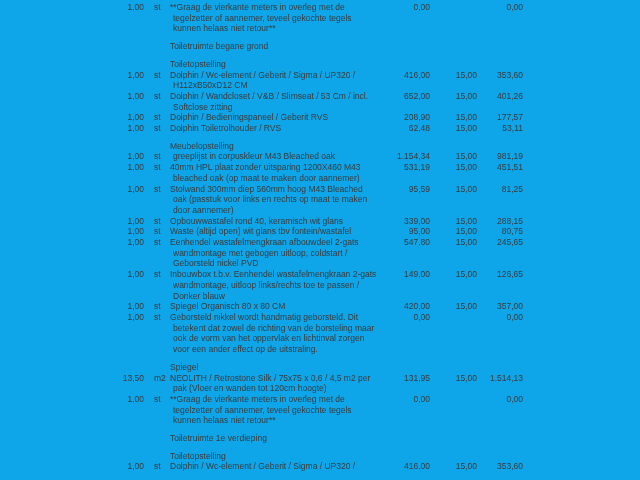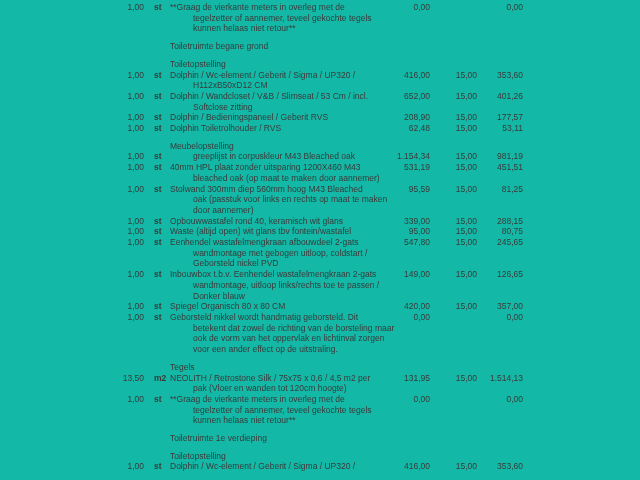--- a/index.html
+++ b/index.html
@@ -13,40 +13,40 @@
     background: #fffefd;
     font-family: "Liberation Sans", sans-serif;
     font-size: 8.5px;
     color: #3a3a3a;
   }
   .page {
     box-sizing: border-box;
     width: 640px;
     height: 480px;
     padding: 2px 0 0 100px;
-    background: #14b8a6;
+    background: #0ea5e9;
   }
   .row {
     display: grid;
     grid-template-columns: 44px 10px 16px 222px 38px 47px 46px;
     line-height: 10.7px;
     white-space: nowrap;
   }
   .row.section-row {
     margin-top: 7px;
   }
   .c-qty   { text-align: right; }
   .c-gap   { }
-  .c-unit  { text-align: left; font-weight: bold; }
+  .c-unit  { text-align: left; }
   .c-desc  { text-align: left; }
   .c-price { text-align: right; }
   .c-pct   { text-align: right; }
   .c-total { text-align: right; }
   .desc-line { line-height: 10.7px; white-space: nowrap; }
-  .desc-line.cont { padding-left: 3px; margin-left: 20px; }
+  .desc-line.cont { padding-left: 3px; }
   .section-title { line-height: 10.7px; white-space: nowrap; }
 </style>
 </head>
 <body>
 
 <div class="page">
   <div id="line-items">
       <div class="row item-row">
         <div class="c-qty">1,00</div>
         <div class="c-gap"></div>
@@ -246,21 +246,21 @@
         </div>
         <div class="c-price">0,00</div>
         <div class="c-pct"></div>
         <div class="c-total">0,00</div>
       </div>
       <div class="row section-row">
         <div class="c-qty"></div>
         <div class="c-gap"></div>
         <div class="c-unit"></div>
         <div class="c-desc">
-          <div class="section-title">Tegels</div>
+          <div class="section-title">Spiegel</div>
         </div>
         <div class="c-price"></div>
         <div class="c-pct"></div>
         <div class="c-total"></div>
       </div>
       <div class="row item-row">
         <div class="c-qty">13,50</div>
         <div class="c-gap"></div>
         <div class="c-unit">m2</div>
         <div class="c-desc">

